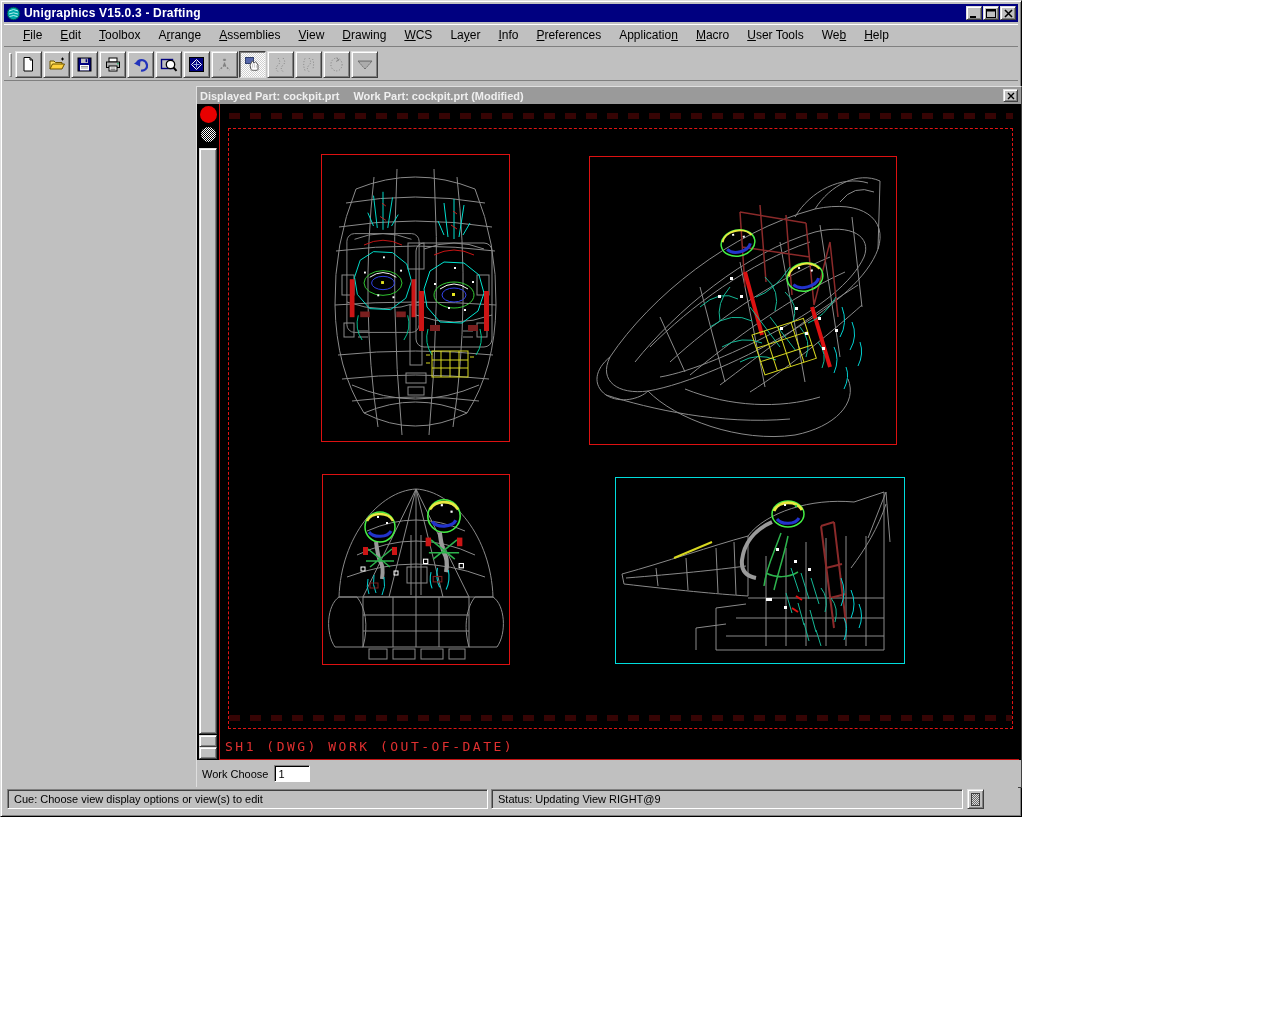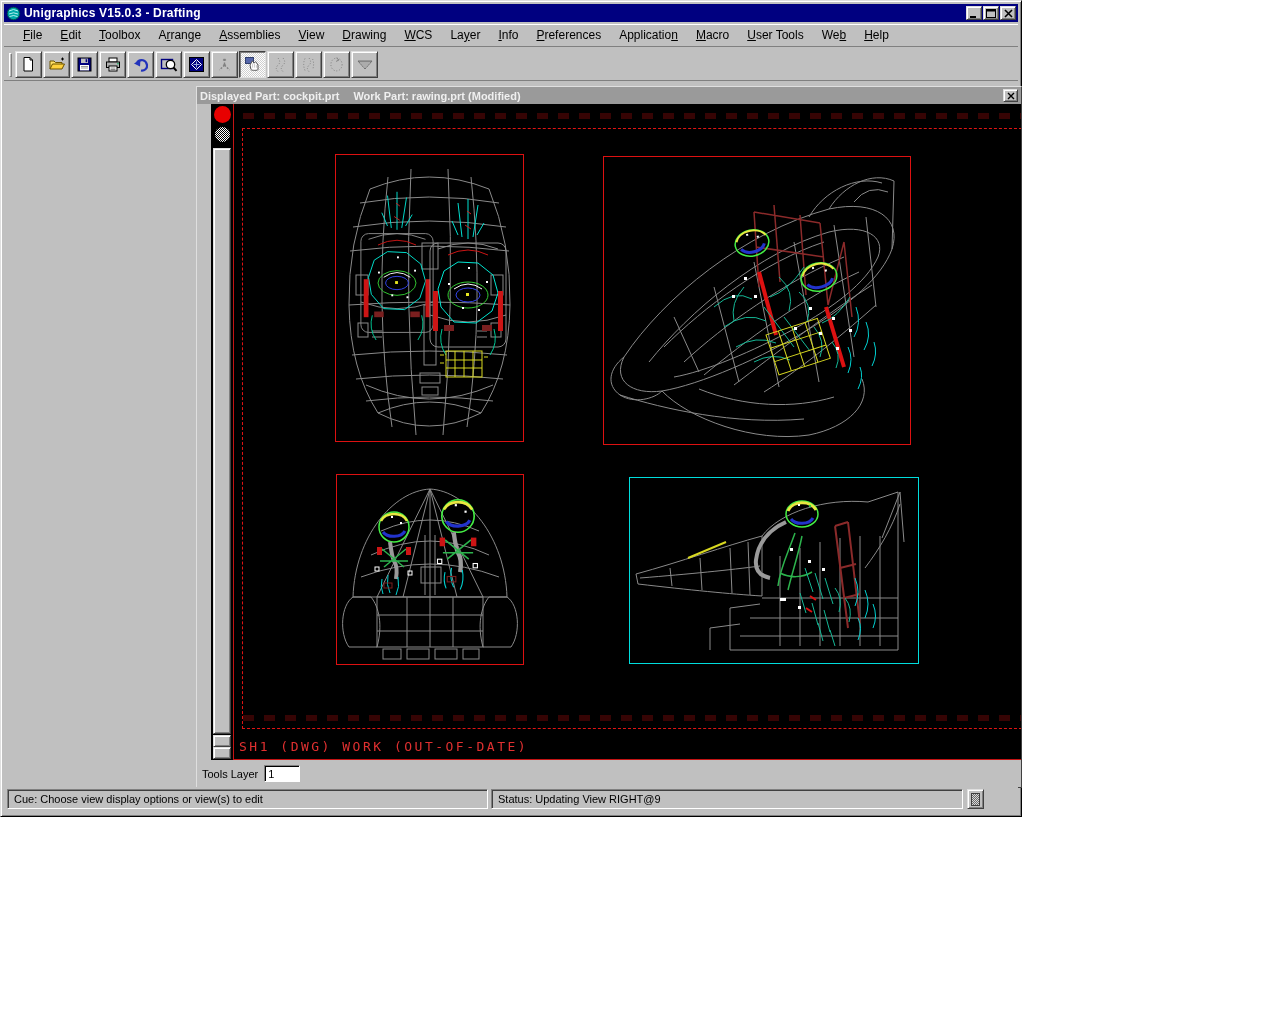--- a/index.html
+++ b/index.html
@@ -52,21 +52,21 @@
   
   .workspace { position:absolute; left:3px; top:81px; right:3px; bottom:30px; background:#c0c0c0; }
 
   
   .doc-window { position:absolute; left:192px; top:4px; width:826px; height:702px;
     background:#c0c0c0; border:1px solid; border-color:#dfdfdf #404040 #404040 #dfdfdf; }
   .doc-titlebar { height:17px; background:#9a9a9a; display:flex; align-items:center; padding:0 3px;
     color:#efefef; font-size:11px; font-weight:bold; white-space:nowrap;text-align:center; }
   .doc-titlebar .part2 { margin-left:14px; }
   .doc-close { margin-left:auto; width:15px; height:13px; display:flex; align-items:center; justify-content:center; }
-  .doc-main { position:relative; height:656px; background:#000; overflow:hidden;margin-left:14px; }
+  .doc-main { position:relative; height:656px; background:#000; overflow:hidden; }
 
   
   .side-strip { position:absolute; left:0; top:0; width:22px; height:100%; background:#000; }
   .stop-light { position:absolute; left:3px; top:2px; width:17px; height:17px; border-radius:50%; background:#e80000; }
   .dither-light { position:absolute; left:4px; top:23px; width:15px; height:15px; border-radius:50%;
     background:#000; background-image: repeating-conic-gradient(#ffffff 0% 25%, #000000 0% 50%); background-size:2px 2px; }
   .strip-bar { position:absolute; left:2px; top:44px; width:18px; height:586px; }
   .strip-btn { position:absolute; left:2px; width:18px; height:12px; }
   .strip-btn.b1 { bottom:13px; } .strip-btn.b2 { bottom:1px; }
 
@@ -249,21 +249,21 @@
         </svg>
       </div>
     </div>
 
     <div class="workspace">
 
       <div class="doc-window">
 
         <div class="doc-titlebar">
           <span>Displayed Part: cockpit.prt</span>
-          <span class="part2">Work Part: rawing.prt (Modified)</span>
+          <span class="part2">Work Part: cockpit.prt (Modified)</span>
           <div class="doc-close raised">
             <svg width="8" height="8">
                 <path d="M1,1 L7,7 M7,1 L1,7" stroke="#000" stroke-width="1.4"></path>
               </svg>
           </div>
         </div>
 
         <div class="doc-main">
 
           <div class="side-strip">
@@ -466,21 +466,21 @@
                     <rect x="150" y="120" width="6" height="3"></rect>
                 </g>
               </svg>
             </div>
 
             <div class="sheet-label">SH1 (DWG) WORK (OUT-OF-DATE)</div>
           </div>
         </div>
 
         <div class="worklayer-bar">
-          <label>Tools Layer</label>
+          <label>Work Choose</label>
           <input class="wl-input field" type="text" value="1" style="">
         </div>
       </div>
     </div>
 
     <div class="statusbar">
       <div class="status-panel status-cue sunken">
         <span>Cue: Choose view display options or view(s) to edit</span>
       </div>
       <div class="status-panel status-msg sunken">

